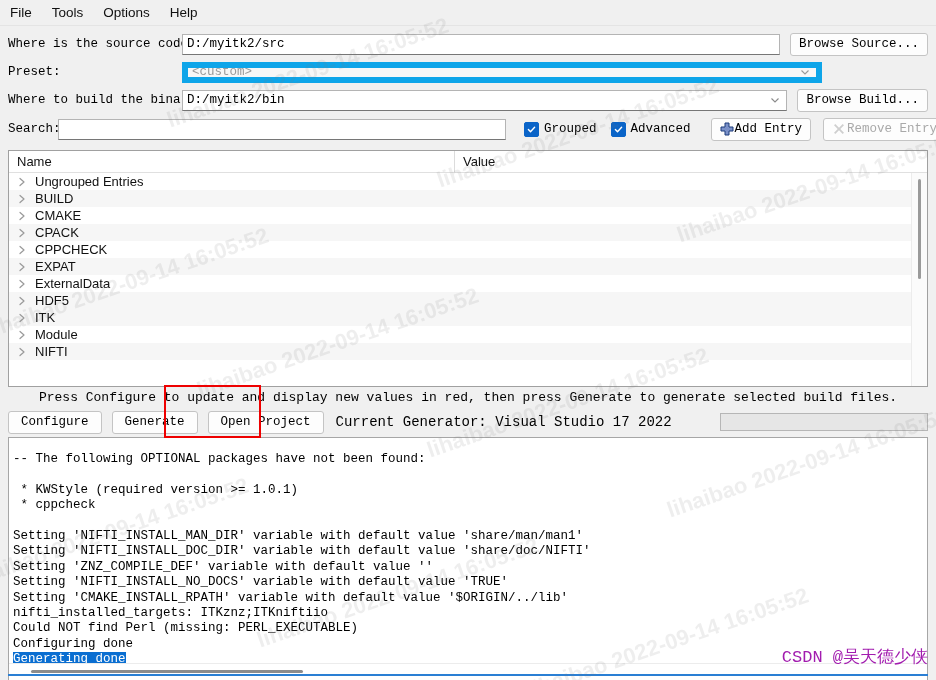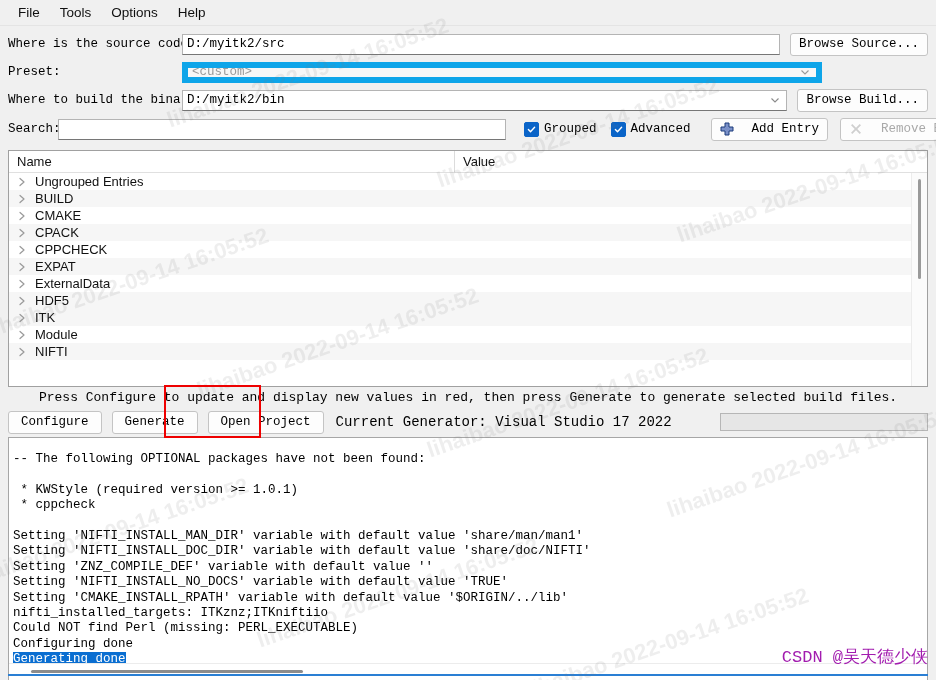--- a/index.html
+++ b/index.html
@@ -24,21 +24,20 @@
     display: flex;
     flex-direction: column;
   }
 
   
   .menubar {
     height: 25px;
     background: #f0f0f0;
     display: flex;
     align-items: center;
-    padding-left: 8px;
     flex: 0 0 auto;
     border-bottom: 1px solid #e4e4e4;
   }
   .menu-item {
     font-family: "Liberation Sans", sans-serif;
     font-size: 13.5px;
     color: #101010;
     padding: 2px 10px;
     cursor: default;
     line-height: 16px;
@@ -157,21 +156,21 @@
   .chk svg { display: block; }
   .chk-label {
     font-family: Liberation Mono, monospace;
     font-size: 12.5px;
     color: #000;
     white-space: nowrap;
   }
   .btn-icon {
     display: inline-flex;
     align-items: center;
-    gap: 18px;
+    gap: 1px;
     margin-left: 6px;
     min-width: 0;
   }
   .plus-icon { width: 14px; height: 14px; flex: 0 0 auto; }
   .x-icon { width: 14px; height: 14px; flex: 0 0 auto; }
 
   
   .treewrap {
     margin: 6px 8px 0 8px;
     border: 1px solid #a0a0a0;

